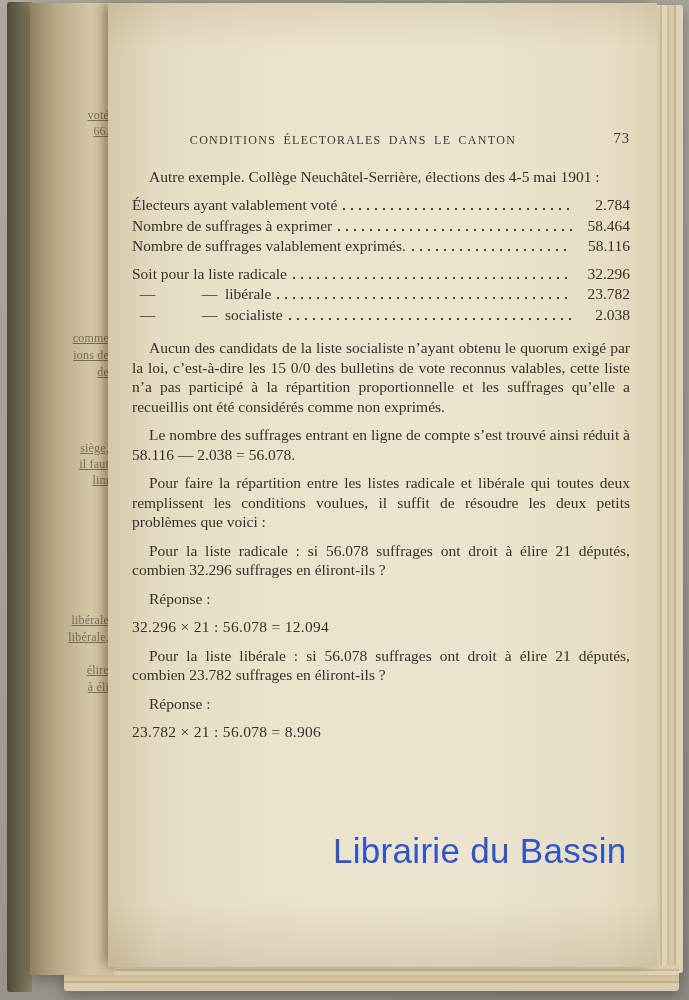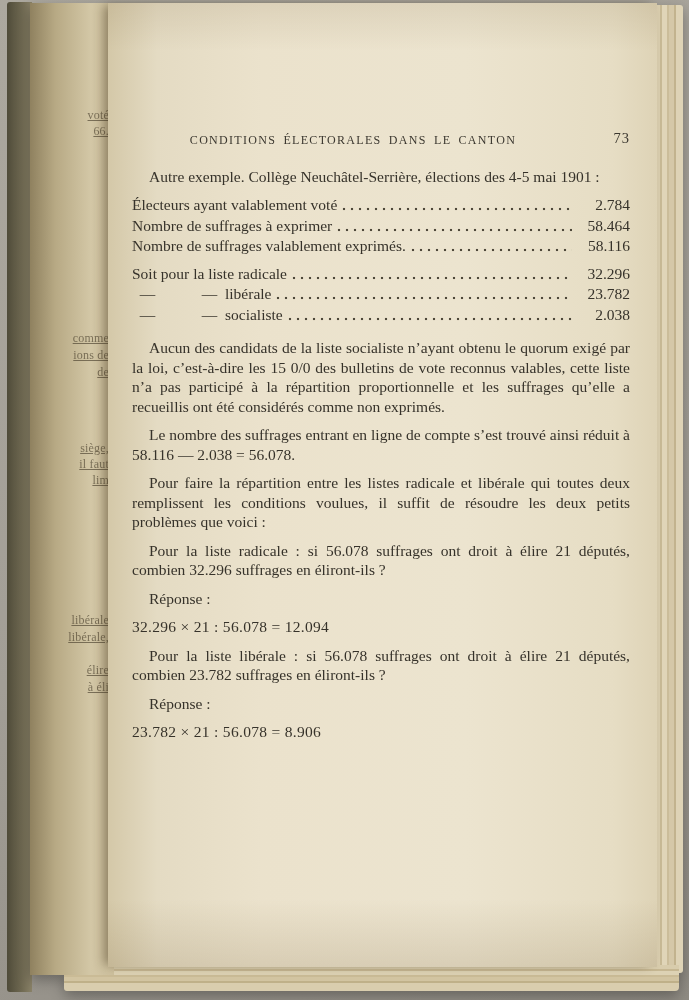--- a/index.html
+++ b/index.html
@@ -147,14 +147,15 @@
         <p class="reponse">Réponse :</p>
         <p class="formula">32.296 × 21 : 56.078 = 12.094</p>
         <p>Pour la liste libérale : si 56.078 suffrages ont droit à élire 21 députés, combien 23.782 suffrages en éliront-ils ?</p>
         <p class="reponse">Réponse :</p>
         <p class="formula">23.782 × 21 : 56.078 = 8.906</p>
 
       </div>
     </div>
   </div>
 
+  <div class="watermark" style="color: rgb(46, 85, 201);">Librairie du Bassin</div>
 
 </div>
 
 </body></html>

